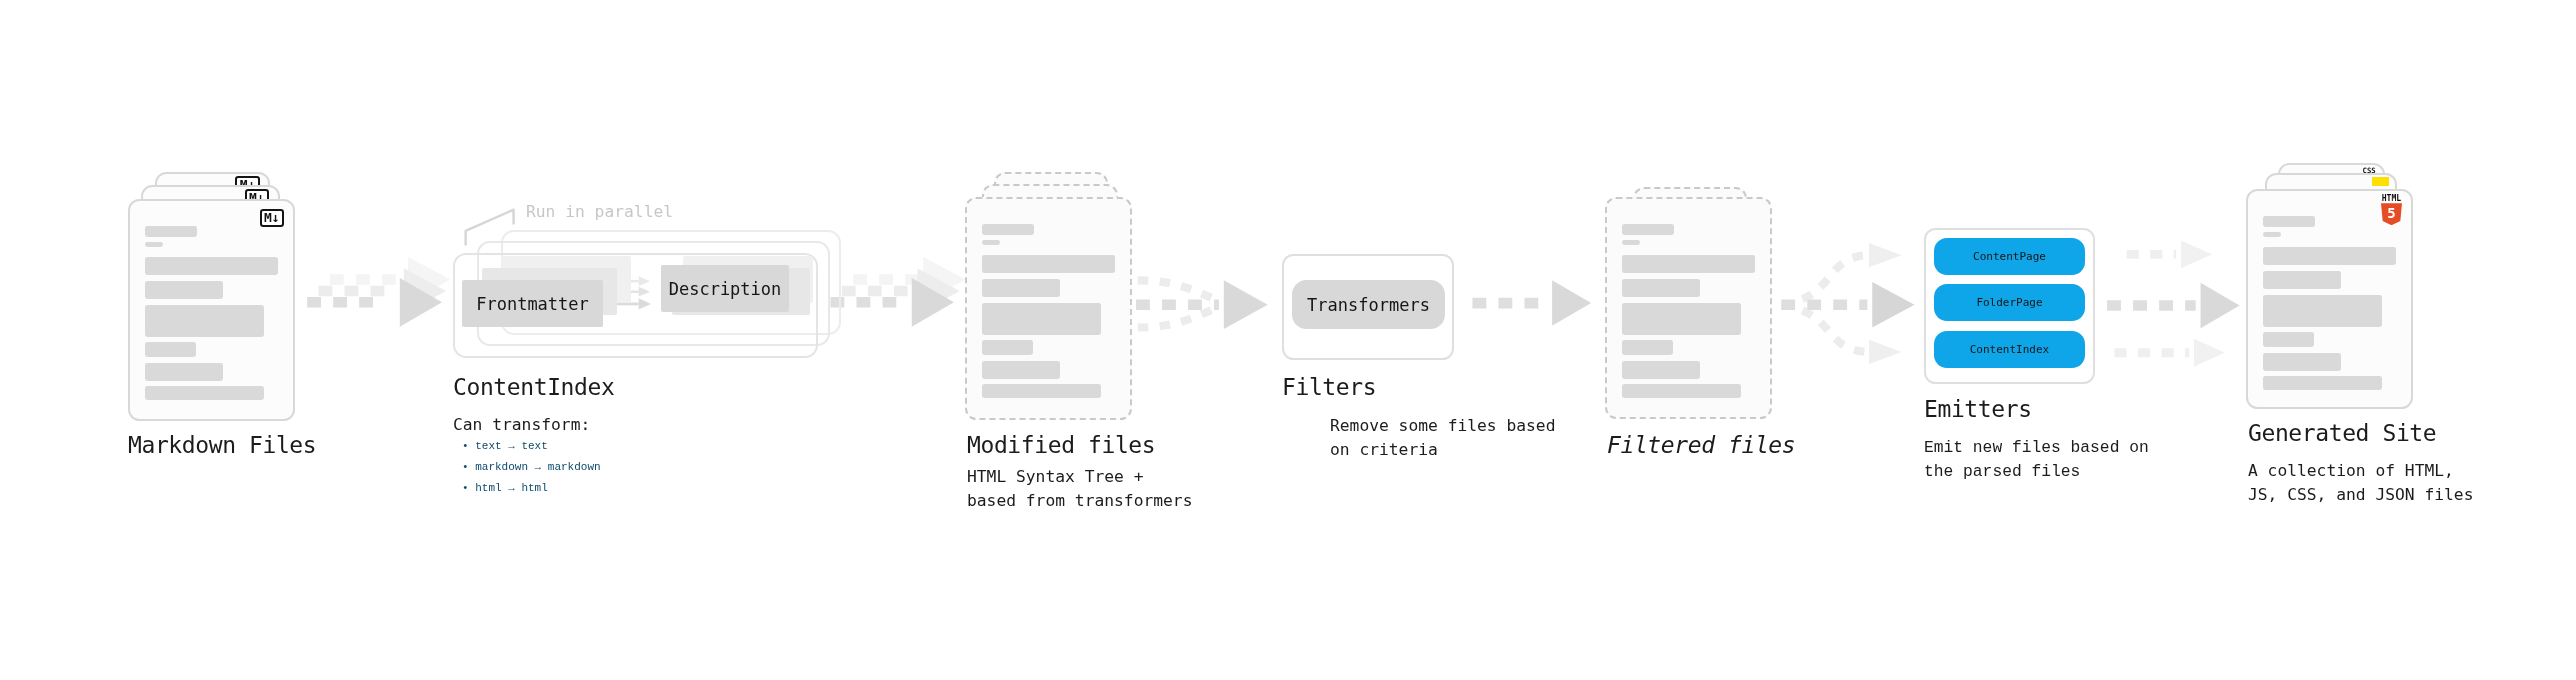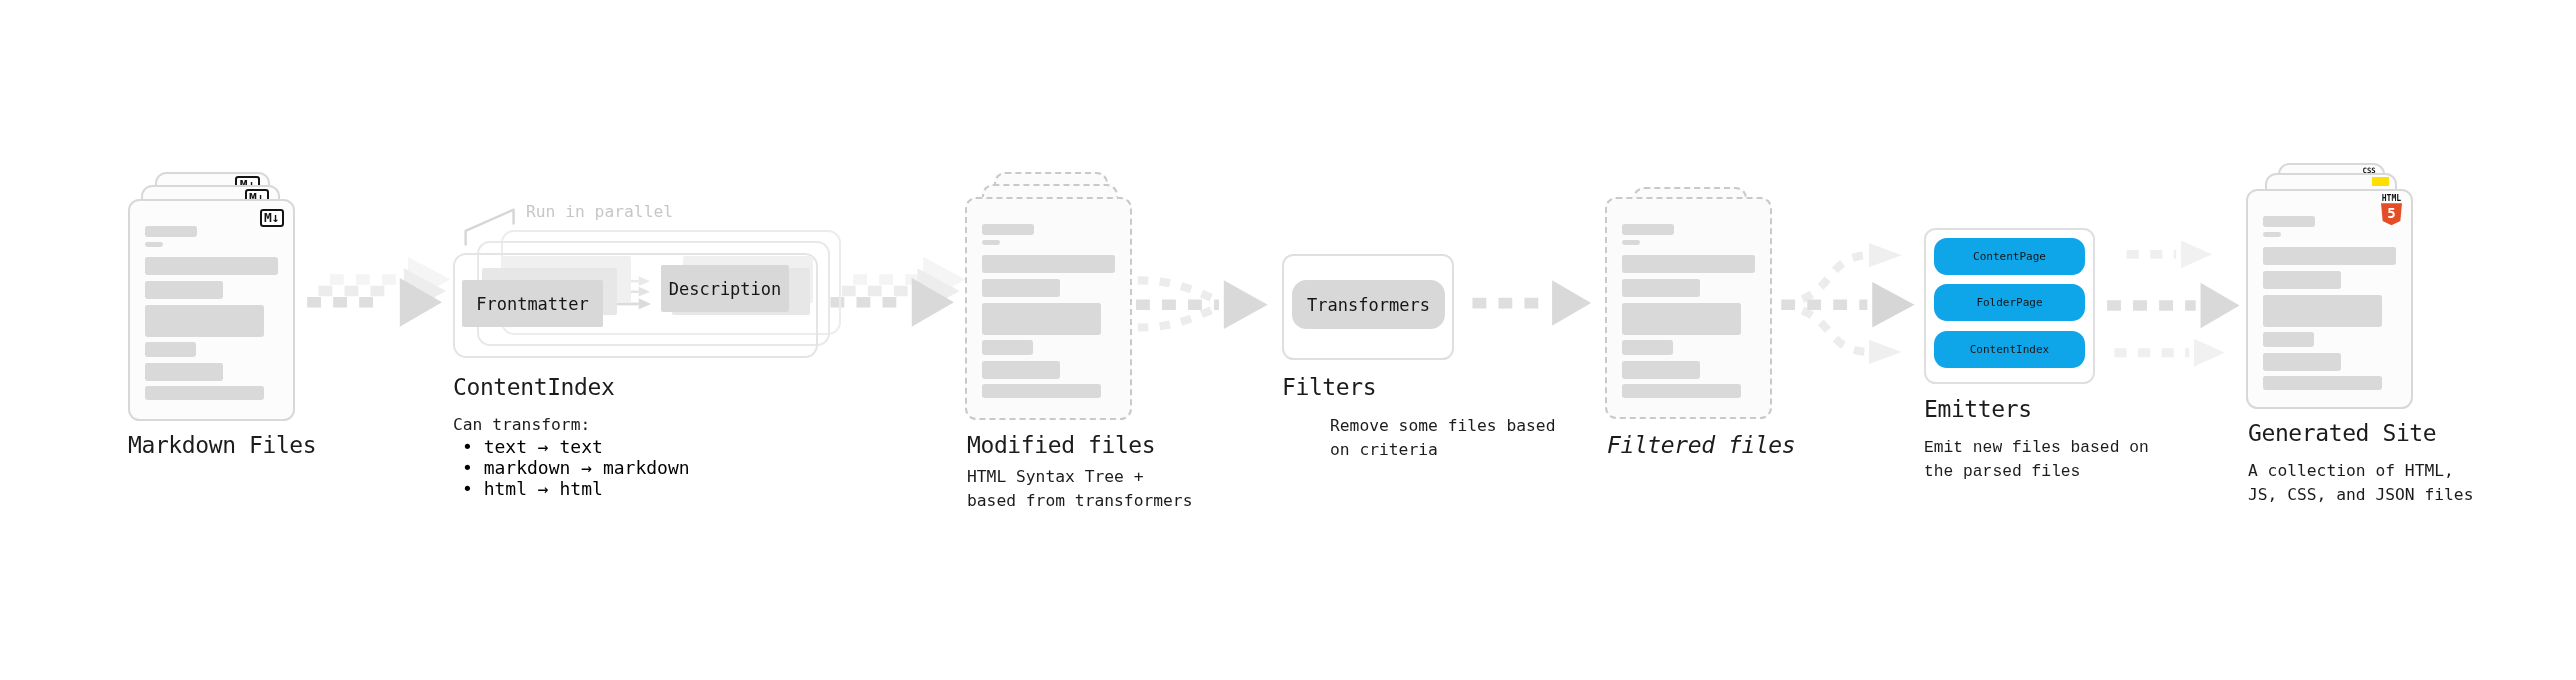--- a/index.html
+++ b/index.html
@@ -34,21 +34,21 @@
   .runline{position:absolute;font-size:16.3px;color:#c7c7c7;}
 
   
   .wbox{position:absolute;background:#ffffff;border:2.4px solid #dfdfdf;border-radius:11.4px;box-sizing:border-box;}
   .epill{position:absolute;background:#0ea5e9;border-radius:13px;display:flex;align-items:center;justify-content:center;
          font-size:11px;color:#161616;}
 
   
   .label{position:absolute;font-size:23px;font-weight:500;letter-spacing:-0.4px;color:#1c1c1c;line-height:24.4px;}
   .desc{position:absolute;font-size:16.3px;color:#1c1c1c;line-height:23.6px;white-space:pre-line;}
-  .bullets div{font-size:18px;line-height:21px;color:#000000;}
+  .bullets div{font-size:11px;line-height:21px;color:#0c4a6e;font-family:Liberation Mono, monospace;}
 </style>
 </head>
 <body>
 
 <div id="canvas">
 
   <svg class="overlay" width="2576" height="681" viewBox="0 0 3170 838">
 
     <g>
       <line x1="406" y1="344" x2="496" y2="344" stroke="#f4f4f4" stroke-width="13" stroke-dasharray="17 15"></line>

